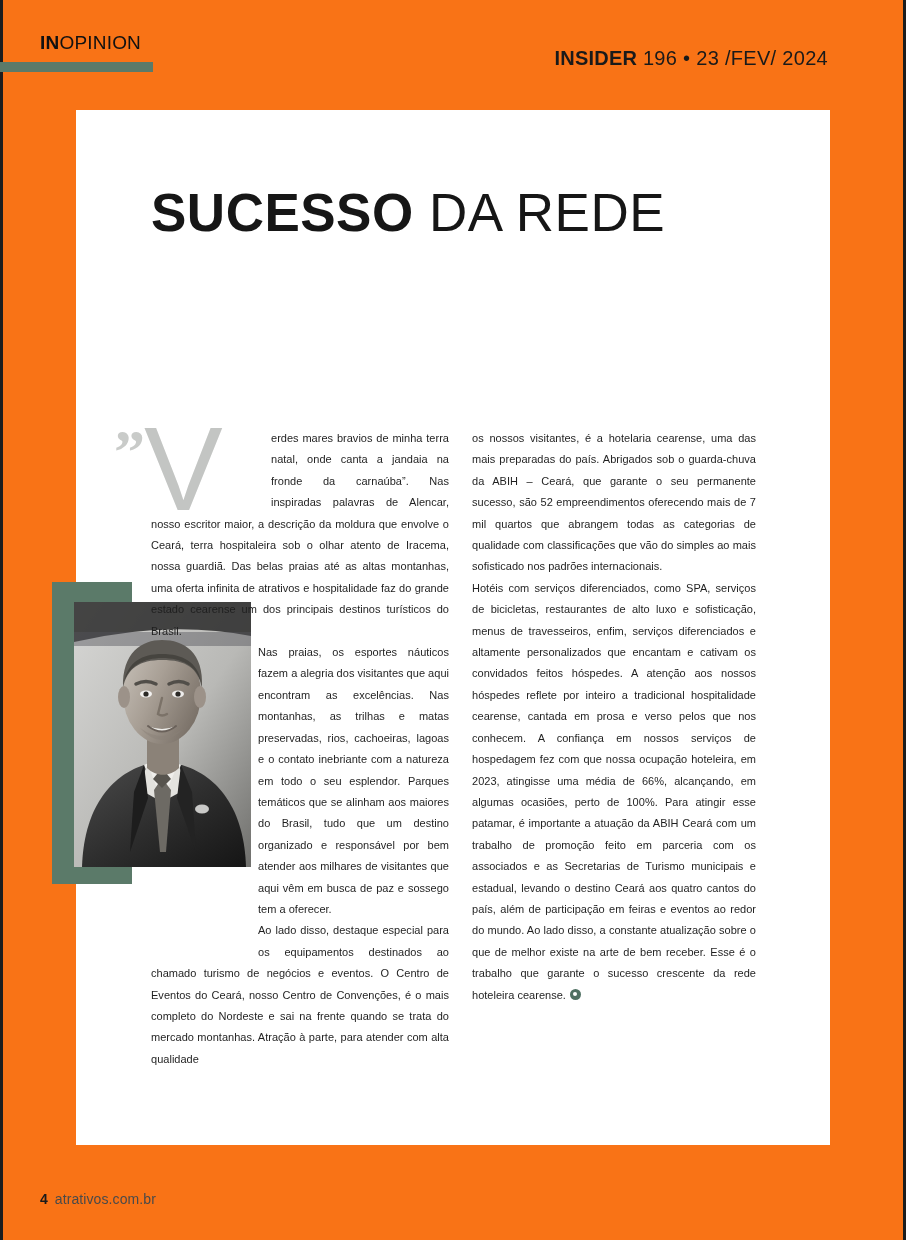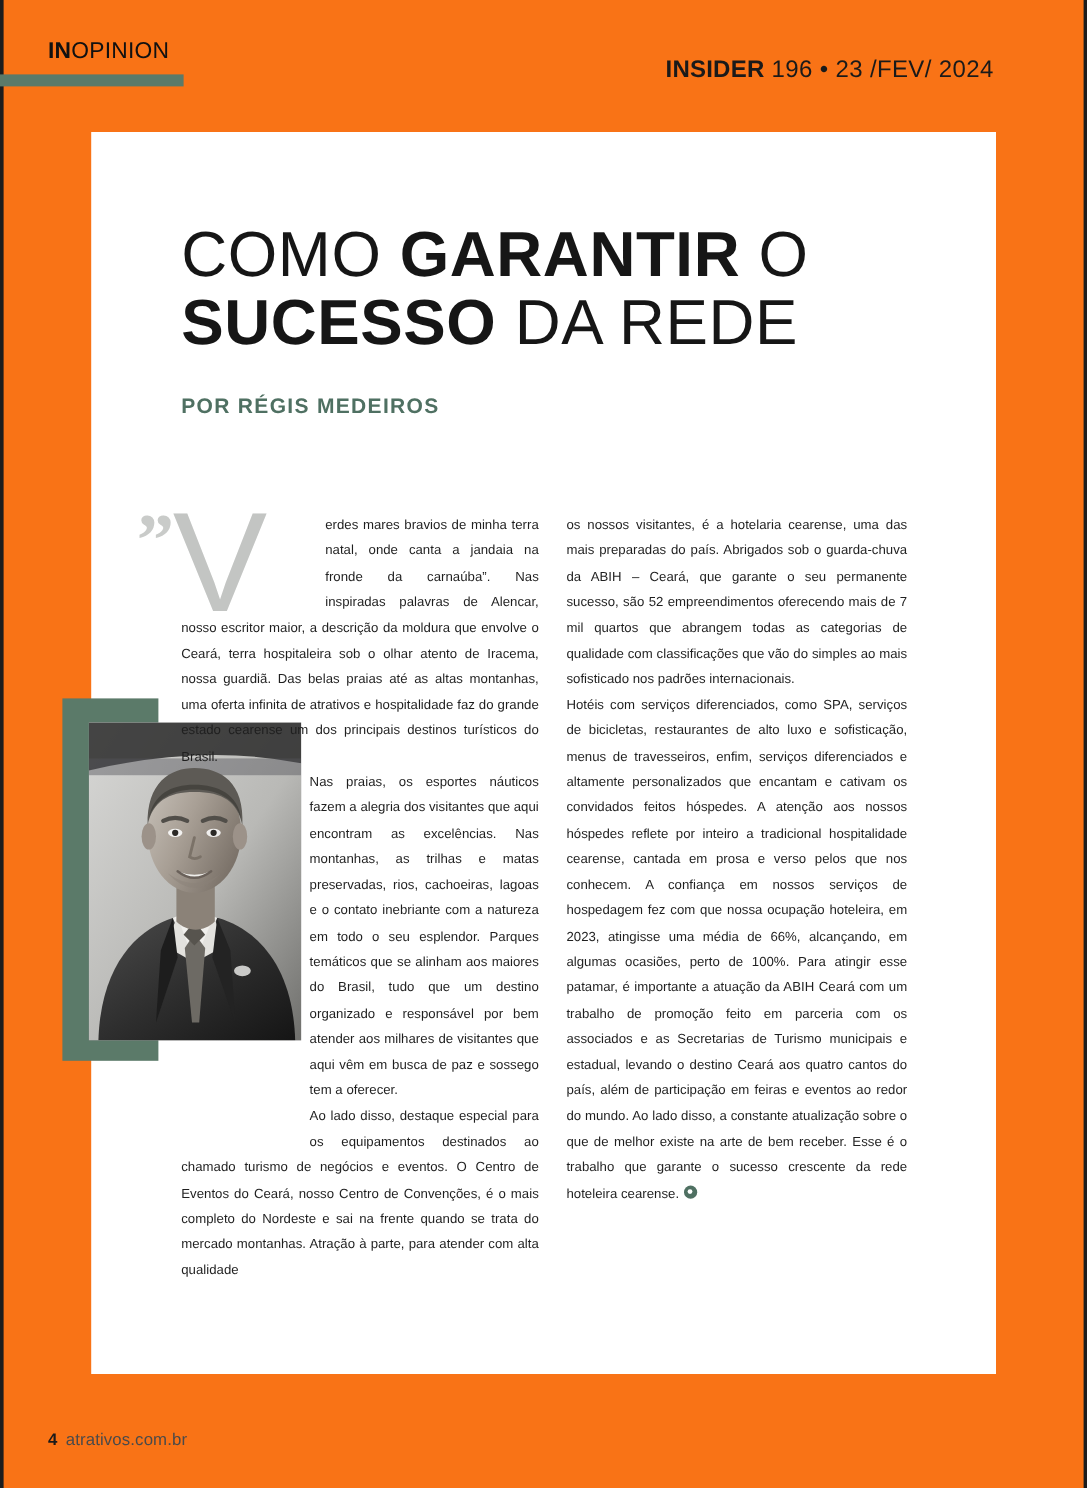--- a/index.html
+++ b/index.html
@@ -232,26 +232,24 @@
   </div>
   <div class="masthead-rule"></div>
 
   <div class="issue-line">
     <span class="iss-bold">INSIDER</span><span> 196  •  23 /FEV/ 2024</span>
   </div>
 
   <div class="card">
 
     <h1 class="headline" id="headline">
-        <span class="hl-line"><span>COMO </span><span class="hl-strong">GARANTIR</span><span> O</span></span>
         <span class="hl-line"><span class="hl-strong">SUCESSO</span><span> DA REDE</span></span>
       </h1>
 
     <div class="byline">
-      <div class="byline-author">POR RÉGIS MEDEIROS</div>
     </div>
 
     <div class="photo-wrap">
       <div class="photo-green"></div>
       <div class="photo">
         <svg width="177" height="265" viewBox="0 0 177 265">
           <defs>
             <linearGradient id="bgGrad" x1="0" y1="0" x2="1" y2="1">
               <stop offset="0%" stop-color="#d7d7d5"></stop>
               <stop offset="55%" stop-color="#b9b9b6"></stop>

